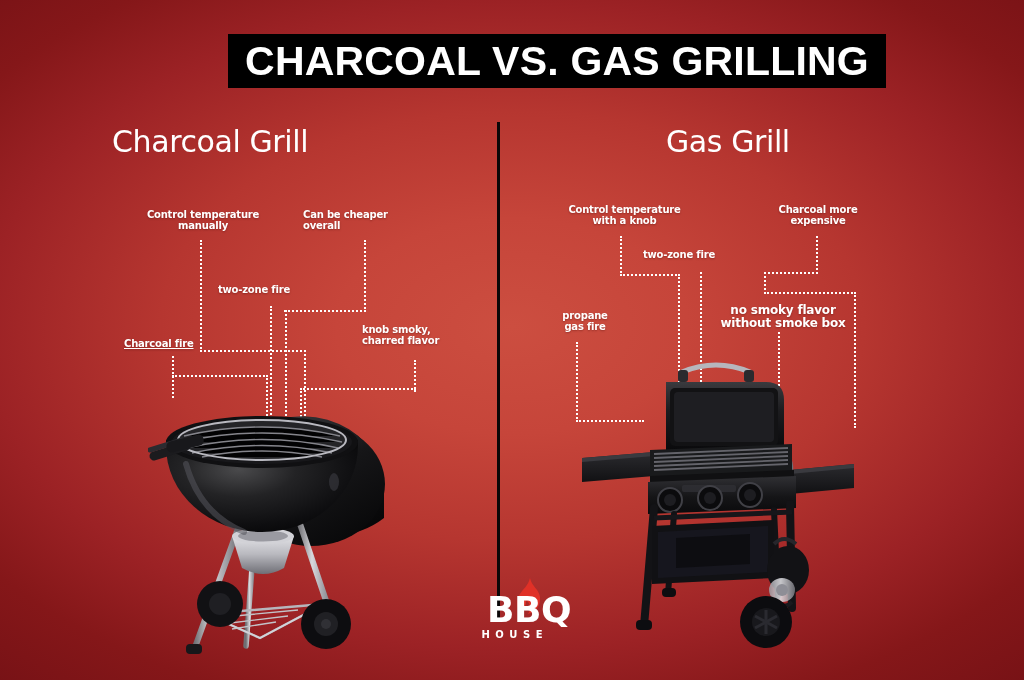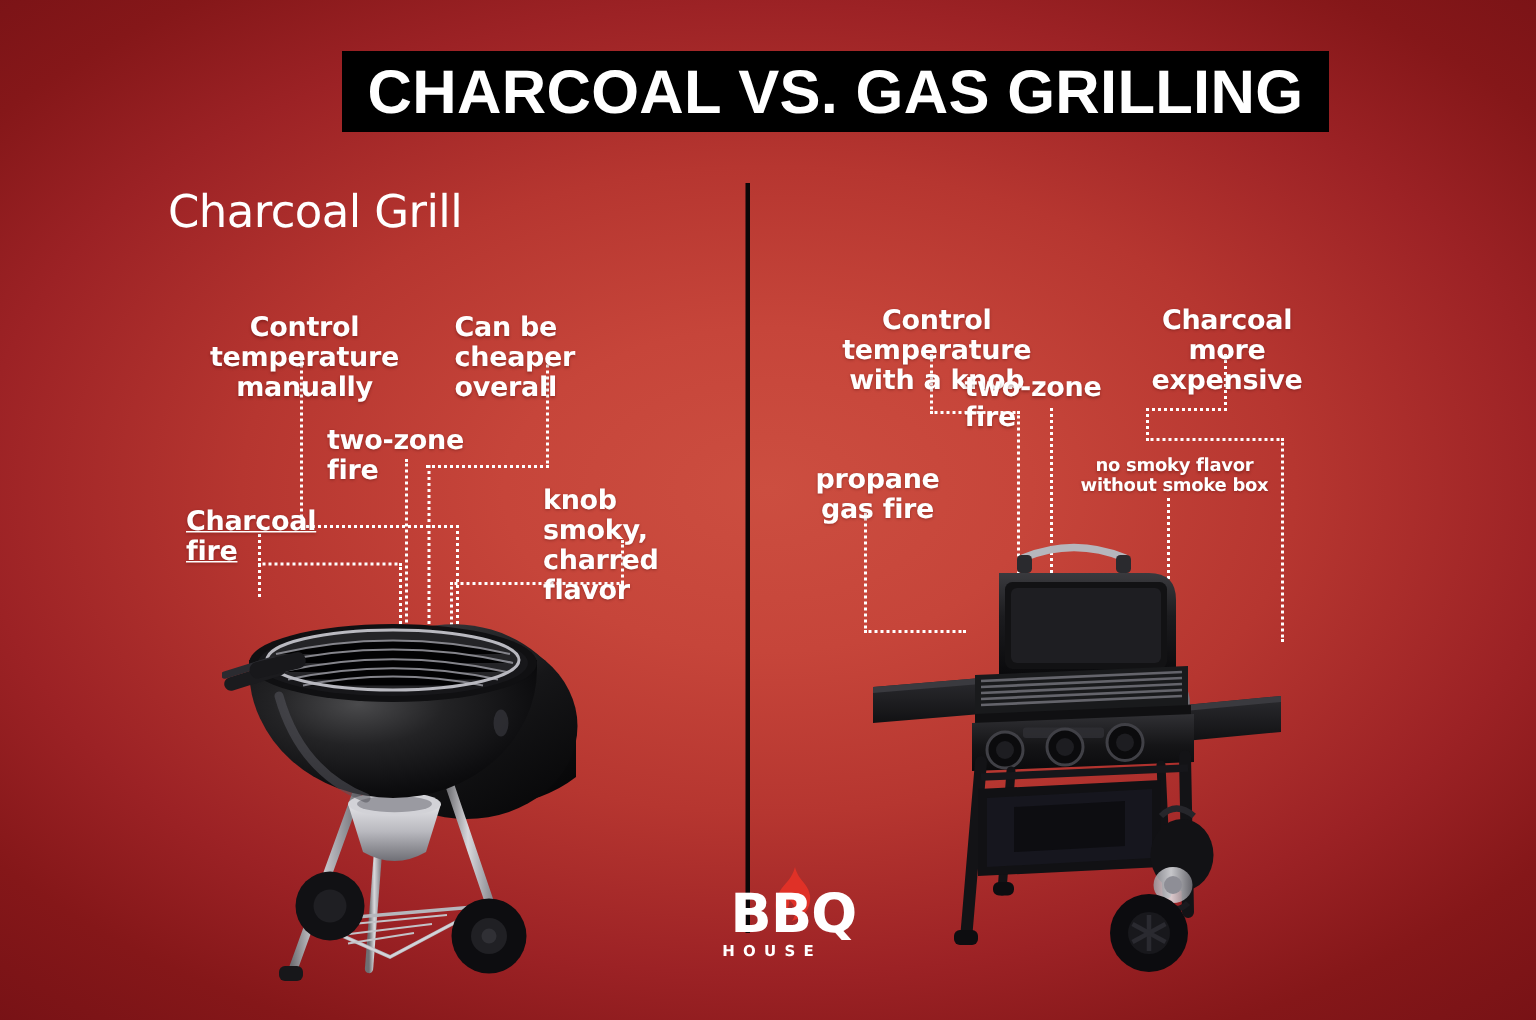--- a/index.html
+++ b/index.html
@@ -71,21 +71,21 @@
   
   .label {
     position: absolute;
     color: #ffffff;
     font-weight: bold;
     font-family: "DejaVu Sans", sans-serif;
     line-height: 1.12;
     white-space: pre-line;
     text-shadow: 0 1px 2px rgba(60,0,0,0.35);
   }
-  .lb-13 { font-size: 18px; letter-spacing: -0.2px; }
+  .lb-13 { font-size: 10px; letter-spacing: -0.2px; }
   .lb-12 { font-size: 12px; letter-spacing: -0.2px; }
   .ctr { text-align: center; }
   .lft { text-align: left; }
 
   
   #lbl-c-temp   { left: 120px; top: 209px; width: 166px; }
   #lbl-c-cheap  { left: 303px; top: 209px; width: 128px; }
   #lbl-c-twozone{ left: 218px; top: 284px; width: 120px; }
   #lbl-c-fire   { left: 124px; top: 338px; width: 108px; text-decoration: underline; }
   #lbl-c-smoky  { left: 362px; top: 324px; width: 125px; }
@@ -153,20 +153,21 @@
 </head>
 <body>
 
 <div id="infographic">
 
   <div class="title-banner">
     <div class="title-text">CHARCOAL VS. GAS GRILLING</div>
   </div>
 
   <div class="col-heading" id="heading-charcoal">Charcoal Grill</div>
+  <div class="col-heading" id="heading-gas">Gas Grill</div>
 
   <div class="divider"></div>
 
   <div class="conn v" style="left:200px; top:240px; height:112px;"></div>
   <div class="conn h" style="left:200px; top:350px; width:106px;"></div>
   <div class="conn v" style="left:304px; top:350px; height:70px;"></div>
 
   <div class="conn v" style="left:172px; top:356px; height:42px;"></div>
   <div class="conn h" style="left:172px; top:375px; width:96px;"></div>
   <div class="conn v" style="left:266px; top:375px; height:52px;"></div>

